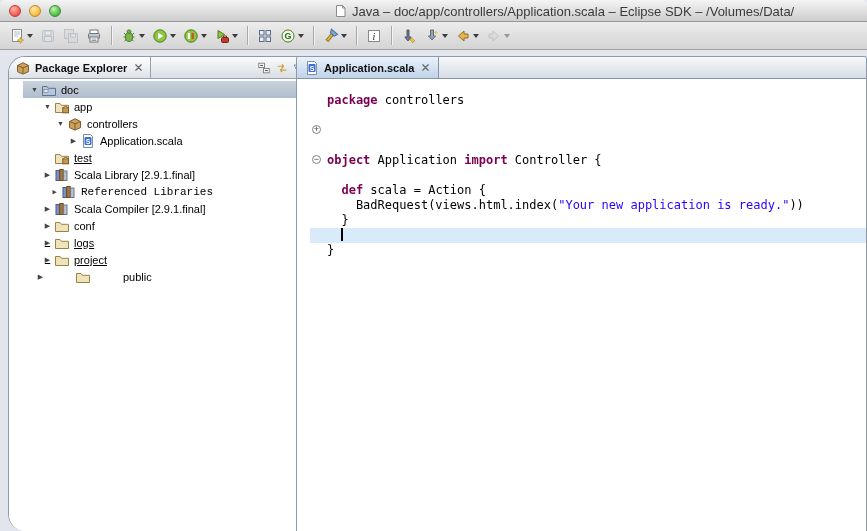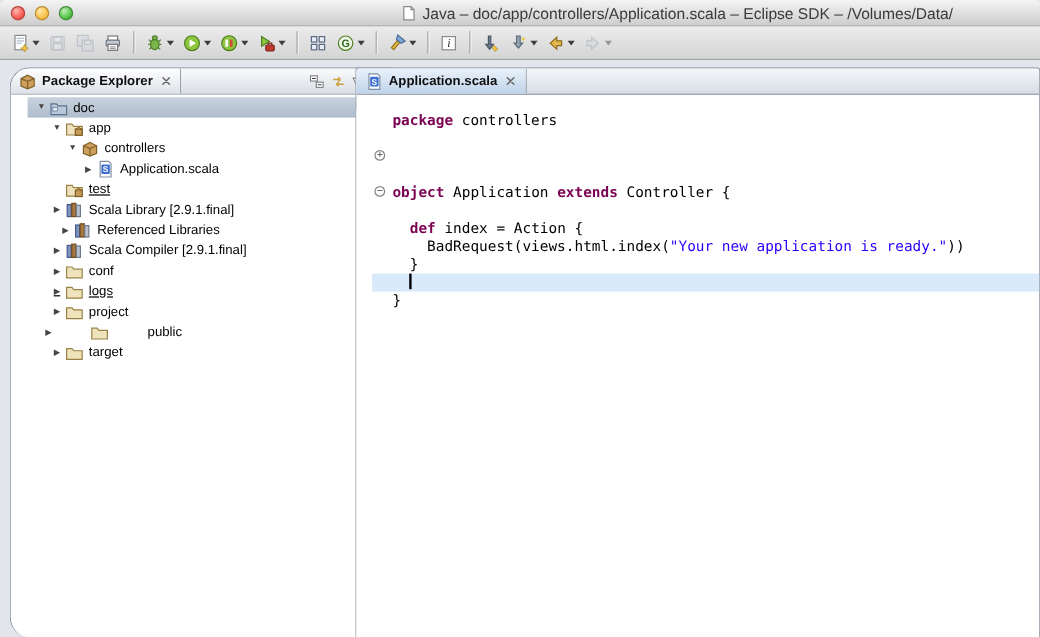--- a/index.html
+++ b/index.html
@@ -400,21 +400,21 @@
             <span class="arrow">▶</span>
             <span class="nicon">
               <svg viewBox="0 0 16 16">
                 <rect x="2" y="3.5" width="3.4" height="10" fill="#7d94c0" stroke="#47598a"></rect>
                 <rect x="5.8" y="2.5" width="3.4" height="11" fill="#a9793f" stroke="#6f4a1d"></rect>
                 <rect x="9.6" y="4" width="3.4" height="9.5" fill="#b9c2cc" stroke="#6e7988"></rect>
               </svg>
             </span>
             <span class="nlabel">Scala Library [2.9.1.final]</span>
           </div>
-          <div class="trow" style="padding-left: 26px;">
+          <div class="trow" style="padding-left: 26px; font-family: Liberation Mono, monospace;">
             <span class="arrow">▶</span>
             <span class="nicon">
               <svg viewBox="0 0 16 16">
                 <rect x="2" y="3.5" width="3.4" height="10" fill="#7d94c0" stroke="#47598a"></rect>
                 <rect x="5.8" y="2.5" width="3.4" height="11" fill="#a9793f" stroke="#6f4a1d"></rect>
                 <rect x="9.6" y="4" width="3.4" height="9.5" fill="#b9c2cc" stroke="#6e7988"></rect>
               </svg>
             </span>
             <span class="nlabel">Referenced Libraries</span>
           </div>
@@ -440,46 +440,37 @@
           </div>
           <div class="trow" style="padding-left: 19px; text-decoration: underline;">
             <span class="arrow">▶</span>
             <span class="nicon">
               <svg viewBox="0 0 16 16">
                 <path d="M1.5 4.5h4.5l1.4 1.8h7.1v7.2H1.5z" fill="#efe3bc" stroke="#9a8246"></path>
               </svg>
             </span>
             <span class="nlabel">logs</span>
           </div>
-          <div class="trow" style="padding-left: 19px;">
+          <div class="trow" style="padding-left: 19px; text-decoration: underline;">
             <span class="arrow">▶</span>
             <span class="nicon">
               <svg viewBox="0 0 16 16">
                 <path d="M1.5 4.5h4.5l1.4 1.8h7.1v7.2H1.5z" fill="#efe3bc" stroke="#9a8246"></path>
               </svg>
             </span>
             <span class="nlabel">project</span>
           </div>
           <div class="trow" style="padding-left: 12px; gap: 28px;">
             <span class="arrow">▶</span>
             <span class="nicon">
               <svg viewBox="0 0 16 16">
                 <path d="M1.5 4.5h4.5l1.4 1.8h7.1v7.2H1.5z" fill="#efe3bc" stroke="#9a8246"></path>
               </svg>
             </span>
             <span class="nlabel">public</span>
-          </div>
-          <div class="trow" style="padding-left: 19px;">
-            <span class="arrow">▶</span>
-            <span class="nicon">
-              <svg viewBox="0 0 16 16">
-                <path d="M1.5 4.5h4.5l1.4 1.8h7.1v7.2H1.5z" fill="#efe3bc" stroke="#9a8246"></path>
-              </svg>
-            </span>
-            <span class="nlabel">target</span>
           </div>
         </div>
     </div>
 
     <div class="panel editorp">
       <div class="editor-tabbar">
         <div class="editor-tab selected">
           <span class="ticon">
               <svg viewBox="0 0 16 16">
                 <path d="M3.5 1.5h7l2 2v11h-9z" fill="#fff" stroke="#7d8ea3"></path>
@@ -495,23 +486,23 @@
             </span>
         </div>
       </div>
       <div class="editor-content">
         <div class="ruler"></div>
         <div class="code" id="code">
             <div class="code-line"><span class="fold"></span><span><span class="kw">package</span><span class="pl"> controllers</span></span></div>
             <div class="code-line"><span class="fold"></span><span></span></div>
             <div class="code-line"><span class="fold"><span class="fm">+</span></span></div>
             <div class="code-line"><span class="fold"></span><span></span></div>
-            <div class="code-line"><span class="fold"><span class="fm">−</span></span><span><span class="kw">object</span><span class="pl"> Application </span><span class="kw">extends</span><span class="pl"> Controller {</span></span></div>
+            <div class="code-line"><span class="fold"><span class="fm">−</span></span><span><span class="kw">object</span><span class="pl"> Application </span><span class="kw">import</span><span class="pl"> Controller {</span></span></div>
             <div class="code-line"><span class="fold"></span><span></span></div>
-            <div class="code-line"><span class="fold"></span><span><span class="pl">  </span><span class="kw">def</span><span class="pl"> index = Action {</span></span></div>
+            <div class="code-line"><span class="fold"></span><span><span class="pl">  </span><span class="kw">def</span><span class="pl"> scala = Action {</span></span></div>
             <div class="code-line"><span class="fold"></span><span><span class="pl">    BadRequest(views.html.index(</span><span class="str">"Your new application is ready."</span><span class="pl">))</span></span></div>
             <div class="code-line"><span class="fold"></span><span><span class="pl">  }</span></span></div>
             <div class="code-line current"><span class="fold"></span><span><span class="pl">  </span><span class="caret"></span></span></div>
             <div class="code-line"><span class="fold"></span><span><span class="pl">}</span></span></div>
           </div>
       </div>
     </div>
 
   </div>
 </div>

